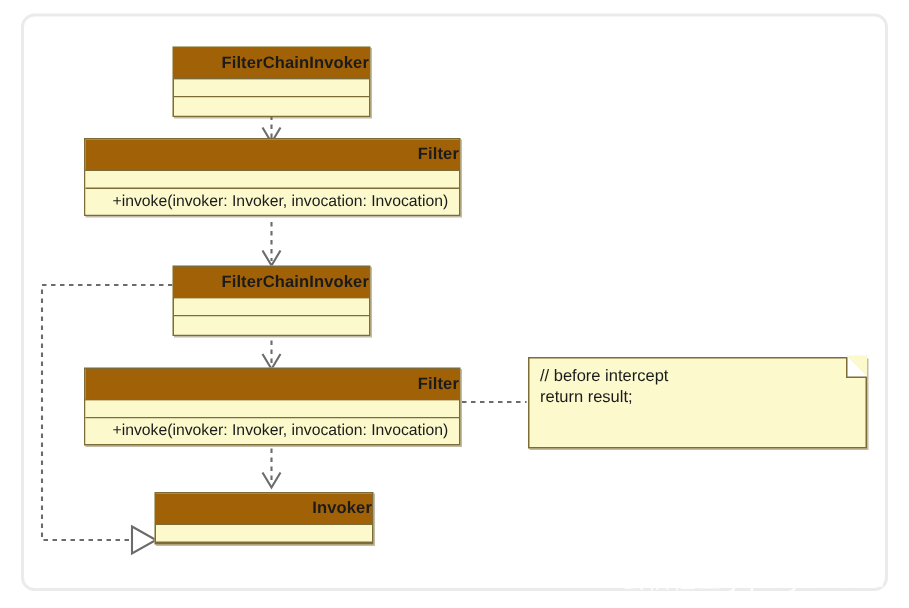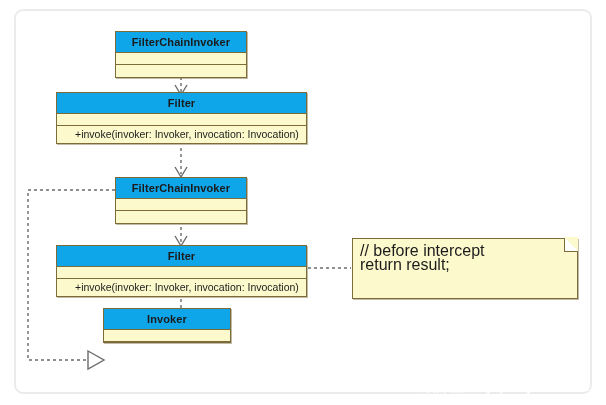--- a/index.html
+++ b/index.html
@@ -38,28 +38,28 @@
   }
   
   .uml-class {
     position: absolute;
     box-sizing: border-box;
     border: 1px solid #7d6b38;
     background: #fcfacd;
     box-shadow: 1px 1px 0 rgba(120,105,60,0.45);
   }
   .uml-name {
-    text-align: center;
+    text-align: right;
     font-weight: bold;
     font-size: 11px;
     color: #1b1b1b;
     border-bottom: 1px solid #7d6b38;
     line-height: 20px;
     height: 20px;
-    background: #0ea5e9;
+    background: #a16207;
     letter-spacing: .1px;
     white-space: nowrap;
     overflow: hidden;
   }
   .uml-attrs {
     height: 11px;
     border-bottom: 1px solid #7d6b38;
     background: #fcfacd;
   }
   .uml-ops {
@@ -99,21 +99,21 @@
     position: absolute;
     left: -1px;
     top: -1px;
     width: 0;
     height: 0;
     border-left: 14px solid transparent;
     border-top: 14px solid #fcfacd;
   }
   .note-body {
     padding: 5px 7px 4px 7px;
-    font-size: 16px;
+    font-size: 11px;
     line-height: 14px;
     color: #1b1b1b;
     position: relative;
   }
   .note-line { white-space: nowrap; }
   
   #watermark {
     position: absolute;
     right: 16px;
     bottom: 8px;
@@ -182,21 +182,21 @@
     <div class="uml-attrs"></div>
     <div class="uml-ops empty"></div>
   </div>
 
   <div class="uml-class" style="left:56px; top:245px; width:251px;">
     <div class="uml-name">Filter</div>
     <div class="uml-attrs"></div>
     <div class="uml-ops">+invoke(invoker: Invoker, invocation: Invocation)</div>
   </div>
 
-  <div class="uml-class" style="left:103px; top:308px; width:128px;">
+  <div class="uml-class" style="left:103px; top:328px; width:146px;">
     <div class="uml-name">Invoker</div>
     <div class="uml-attrs"></div>
   </div>
 
   <div class="uml-note" style="left:352px; top:238px; width:226px; height:61px;">
     <div class="fold"></div>
     <div class="note-body">
       <div class="note-line">// before intercept</div>
       <div class="note-line">return result;</div>
     </div>

